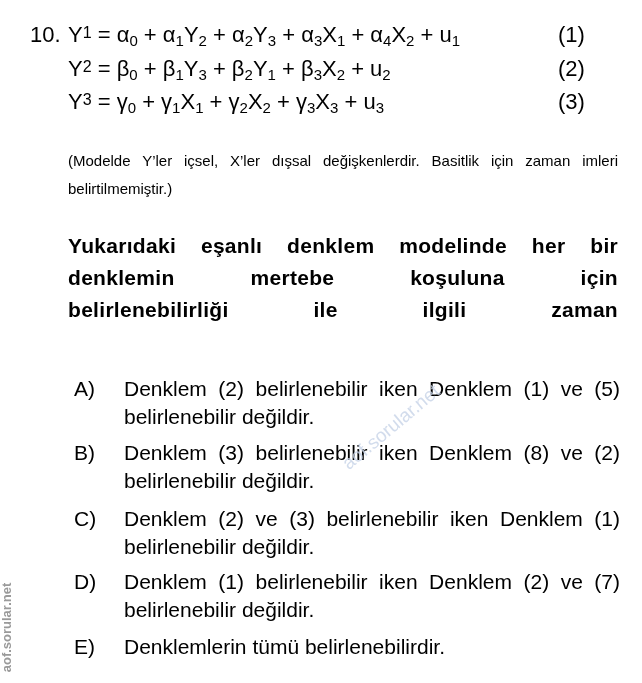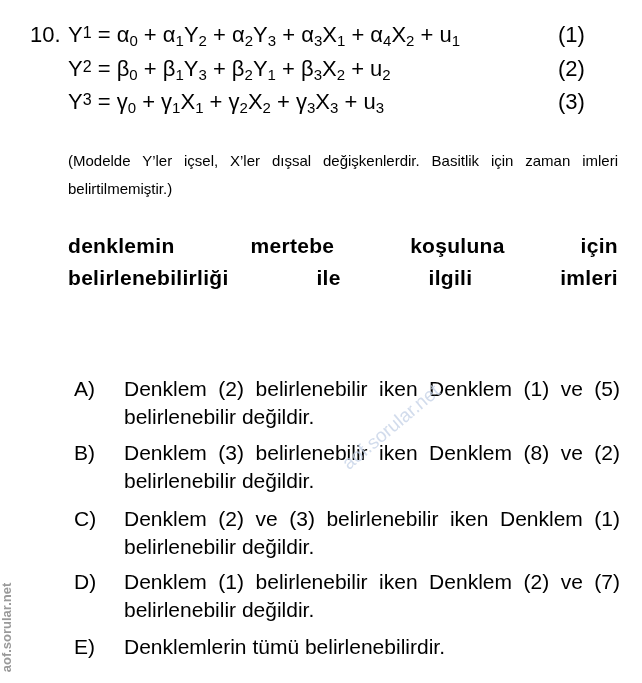--- a/index.html
+++ b/index.html
@@ -39,22 +39,23 @@
 
 <div class="eq" style="top:89px">
   <span>Y</span><sup>3</sup>
   <span id="eq2"><span>= γ</span><sub>0</sub><span> + γ</span><sub>1</sub><span>X</span><sub>1</sub><span> + γ</span><sub>2</sub><span>X</span><sub>2</sub><span> + γ</span><sub>3</sub><span>X</span><sub>3</sub><span> + u</span><sub>3</sub></span>
 </div>
 <div class="eqnum" style="top:89px">(3)</div>
 
 <div class="para" style="top:147px">(Modelde Y’ler içsel, X’ler dışsal değişkenlerdir. Basitlik için zaman imleri belirtilmemiştir.)</div>
 
 <div class="stem" style="top:230px">
+  <span class="line">Yukarıdaki eşanlı denklem modelinde her bir</span>
   <span class="line">denklemin mertebe koşuluna için</span>
-  <span class="line">belirlenebilirliği ile ilgili imleri</span>
+  <span class="line">belirlenebilirliği ile ilgili zaman</span>
 </div>
 
 <div class="opt" style="top:375px">
   <span class="letter">A)</span>
   <span class="text">Denklem (2) belirlenebilir iken Denklem (1) ve (5) belirlenebilir değildir.</span>
 </div>
 <div class="opt" style="top:439px">
   <span class="letter">B)</span>
   <span class="text">Denklem (3) belirlenebilir iken Denklem (8) ve (2) belirlenebilir değildir.</span>
 </div>

